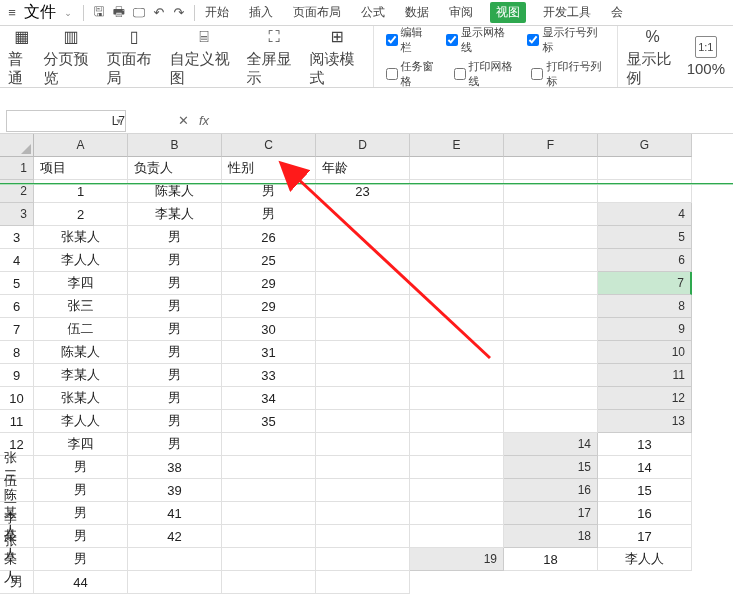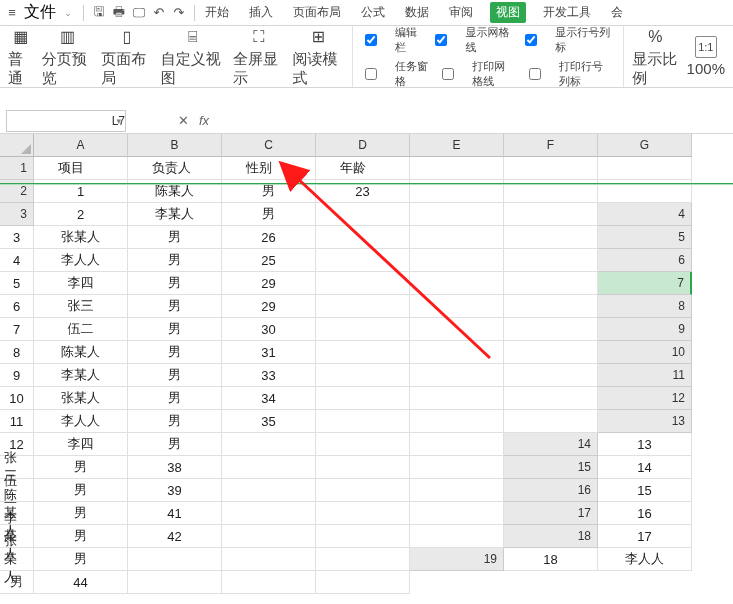--- a/index.html
+++ b/index.html
@@ -75,21 +75,21 @@
   .ribbon-icon {
     width: 22px; height: 22px;
     display:flex; align-items:center; justify-content:center;
     color:#444; font-size:16px;
   }
   .ribbon-lbl { font-size: 15px; color:#444; }
   .checks {
     display:flex; flex-direction:column; gap:4px; justify-content:center; padding: 4px;
   }
   .check-row { display:flex; gap:14px; }
-  .chk { display:flex; align-items:center; gap:18px; font-size:11px; color:#444;justify-content:flex-end; }
+  .chk { display:flex; align-items:center; gap:3px; font-size:11px; color:#444;justify-content:flex-end; }
   .chk input { width:12px; height:12px; }
 
   .formula-bar {
     display:flex;
     height: 26px;
     border-bottom: 1px solid #d6d6d6;
     align-items:center;
     margin-top: 20px;
   }
   .name-box {
@@ -131,21 +131,21 @@
   .rowhdr { justify-content:flex-end; padding-right:6px;}
   .rowhdr.sel { background:#c9e8d1; border-right: 2px solid #2ea84f;}
   .cell {
     border-right: 1px solid #e0e0e0;
     border-bottom: 1px solid #e0e0e0;
     display:flex; align-items:center;
     font-size: 13px;
     color:#222;
     padding: 0 4px;
   }
-  .cell.header { justify-content:flex-start; padding-left:24px;}
+  .cell.header { justify-content:flex-start; padding-left:6px;}
   .cell.center { justify-content:center; }
   .cell.right { justify-content:center; }
   .row1 .cell, .colhdr { border-bottom: 1px solid #bbb;}
   .freeze-line {
     position:absolute;
     left:0; right:0;
     height:0;
     border-top: 1px solid #2ea84f;
     border-bottom: 1px solid #aee0b9;
     pointer-events:none;

